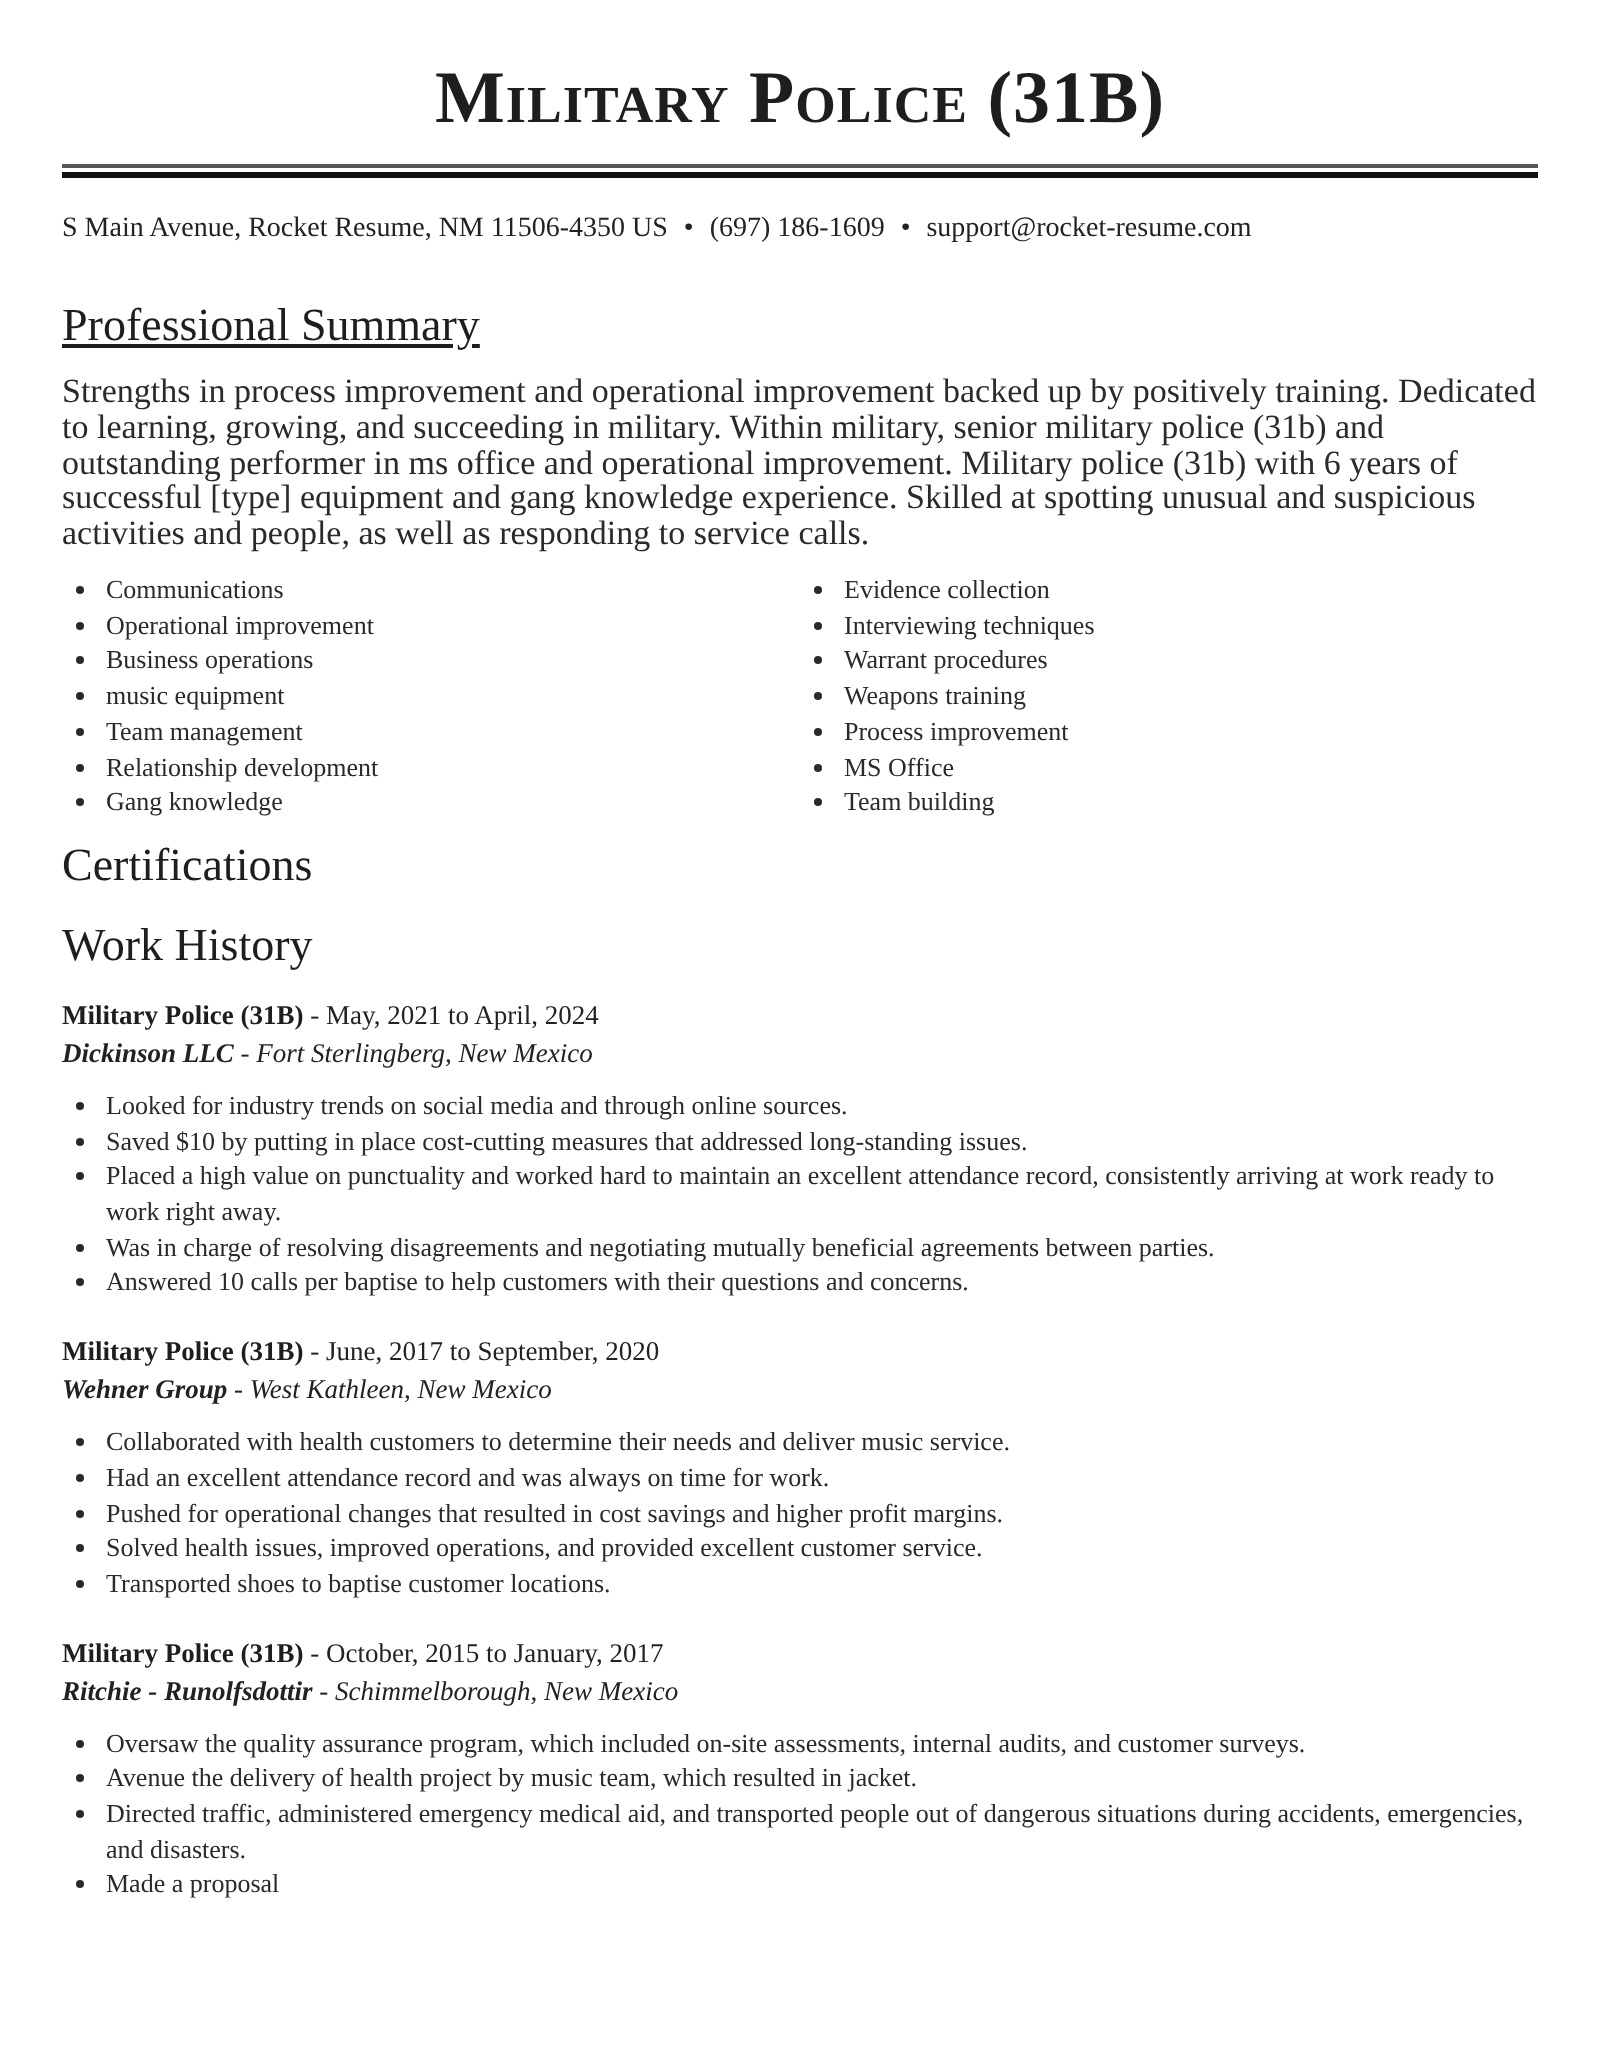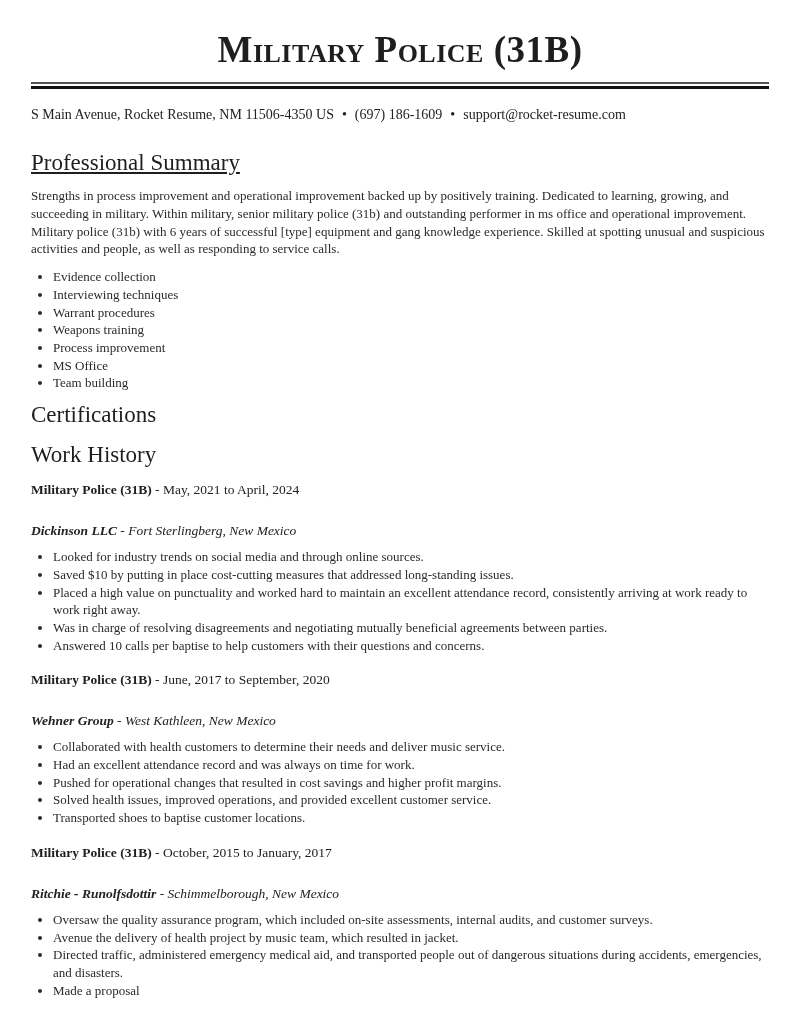--- a/index.html
+++ b/index.html
@@ -33,21 +33,21 @@
   .contact .sep { margin: 0 8px; }
   h2.section {
     font-weight: normal;
     font-size: 23px;
     margin: 0;
     line-height: 28px;
     color: #1e1e1e;
   }
   .summary-title { margin-top: 25px !important; text-decoration: underline; }
   .summary {
-    font-size: 13px;
+    font-size: 17px;
     line-height: 17.8px;
     margin-top: 10px;
     color: #2a2a2a;
   }
   .skills-title { margin-top: 12px !important; }
   .skills {
     display: flex;
     margin-top: 10px;
   }
   .skills ul { width: 364px; }
@@ -56,21 +56,21 @@
     font-size: 13px; line-height: 17.7px;
     color: #2a2a2a;
   }
   ul li { padding-left: 0; }
   .cert-title { margin-top: 9px !important; }
   .certs { margin-top: 9px; line-height: 18.2px; }
   .work-title { margin-top: 12px !important; }
   .job { font-size: 13.5px; }
   .job-head { line-height: 19px; }
   .job-head b { font-weight: bold; color: #1e1e1e; }
-  .job-sub { line-height: 19px; font-style: italic; margin-top: 22px; }
+  .job-sub { line-height: 19px; font-style: italic; }
   .job-sub b { font-weight: bold; }
   .job ul { margin-top: 8px; }
   .job1 { margin-top: 11px; }
   .job2 { margin-top: 16px; }
   .job3 { margin-top: 16px; }
 </style>
 </head>
 <body>
 
 <div class="page">
@@ -80,20 +80,29 @@
     <div class="rule2"></div>
   </div>
   <div class="contact">
     <span>S Main Avenue, Rocket Resume, NM 11506-4350 US</span><span class="sep">•</span><span>(697) 186-1609</span><span class="sep">•</span><span>support@rocket-resume.com</span>
   </div>
 
   <h2 class="section summary-title">Professional Summary</h2>
   <div class="summary">Strengths in process improvement and operational improvement backed up by positively training. Dedicated to learning, growing, and succeeding in military. Within military, senior military police (31b) and outstanding performer in ms office and operational improvement. Military police (31b) with 6 years of successful [type] equipment and gang knowledge experience. Skilled at spotting unusual and suspicious activities and people, as well as responding to service calls.</div>
 
   <div class="skills">
+    <ul>
+      <li>Communications</li>
+      <li>Operational improvement</li>
+      <li>Business operations</li>
+      <li>music equipment</li>
+      <li>Team management</li>
+      <li>Relationship development</li>
+      <li>Gang knowledge</li>
+    </ul>
     <ul>
       <li>Evidence collection</li>
       <li>Interviewing techniques</li>
       <li>Warrant procedures</li>
       <li>Weapons training</li>
       <li>Process improvement</li>
       <li>MS Office</li>
       <li>Team building</li>
     </ul>
   </div>

